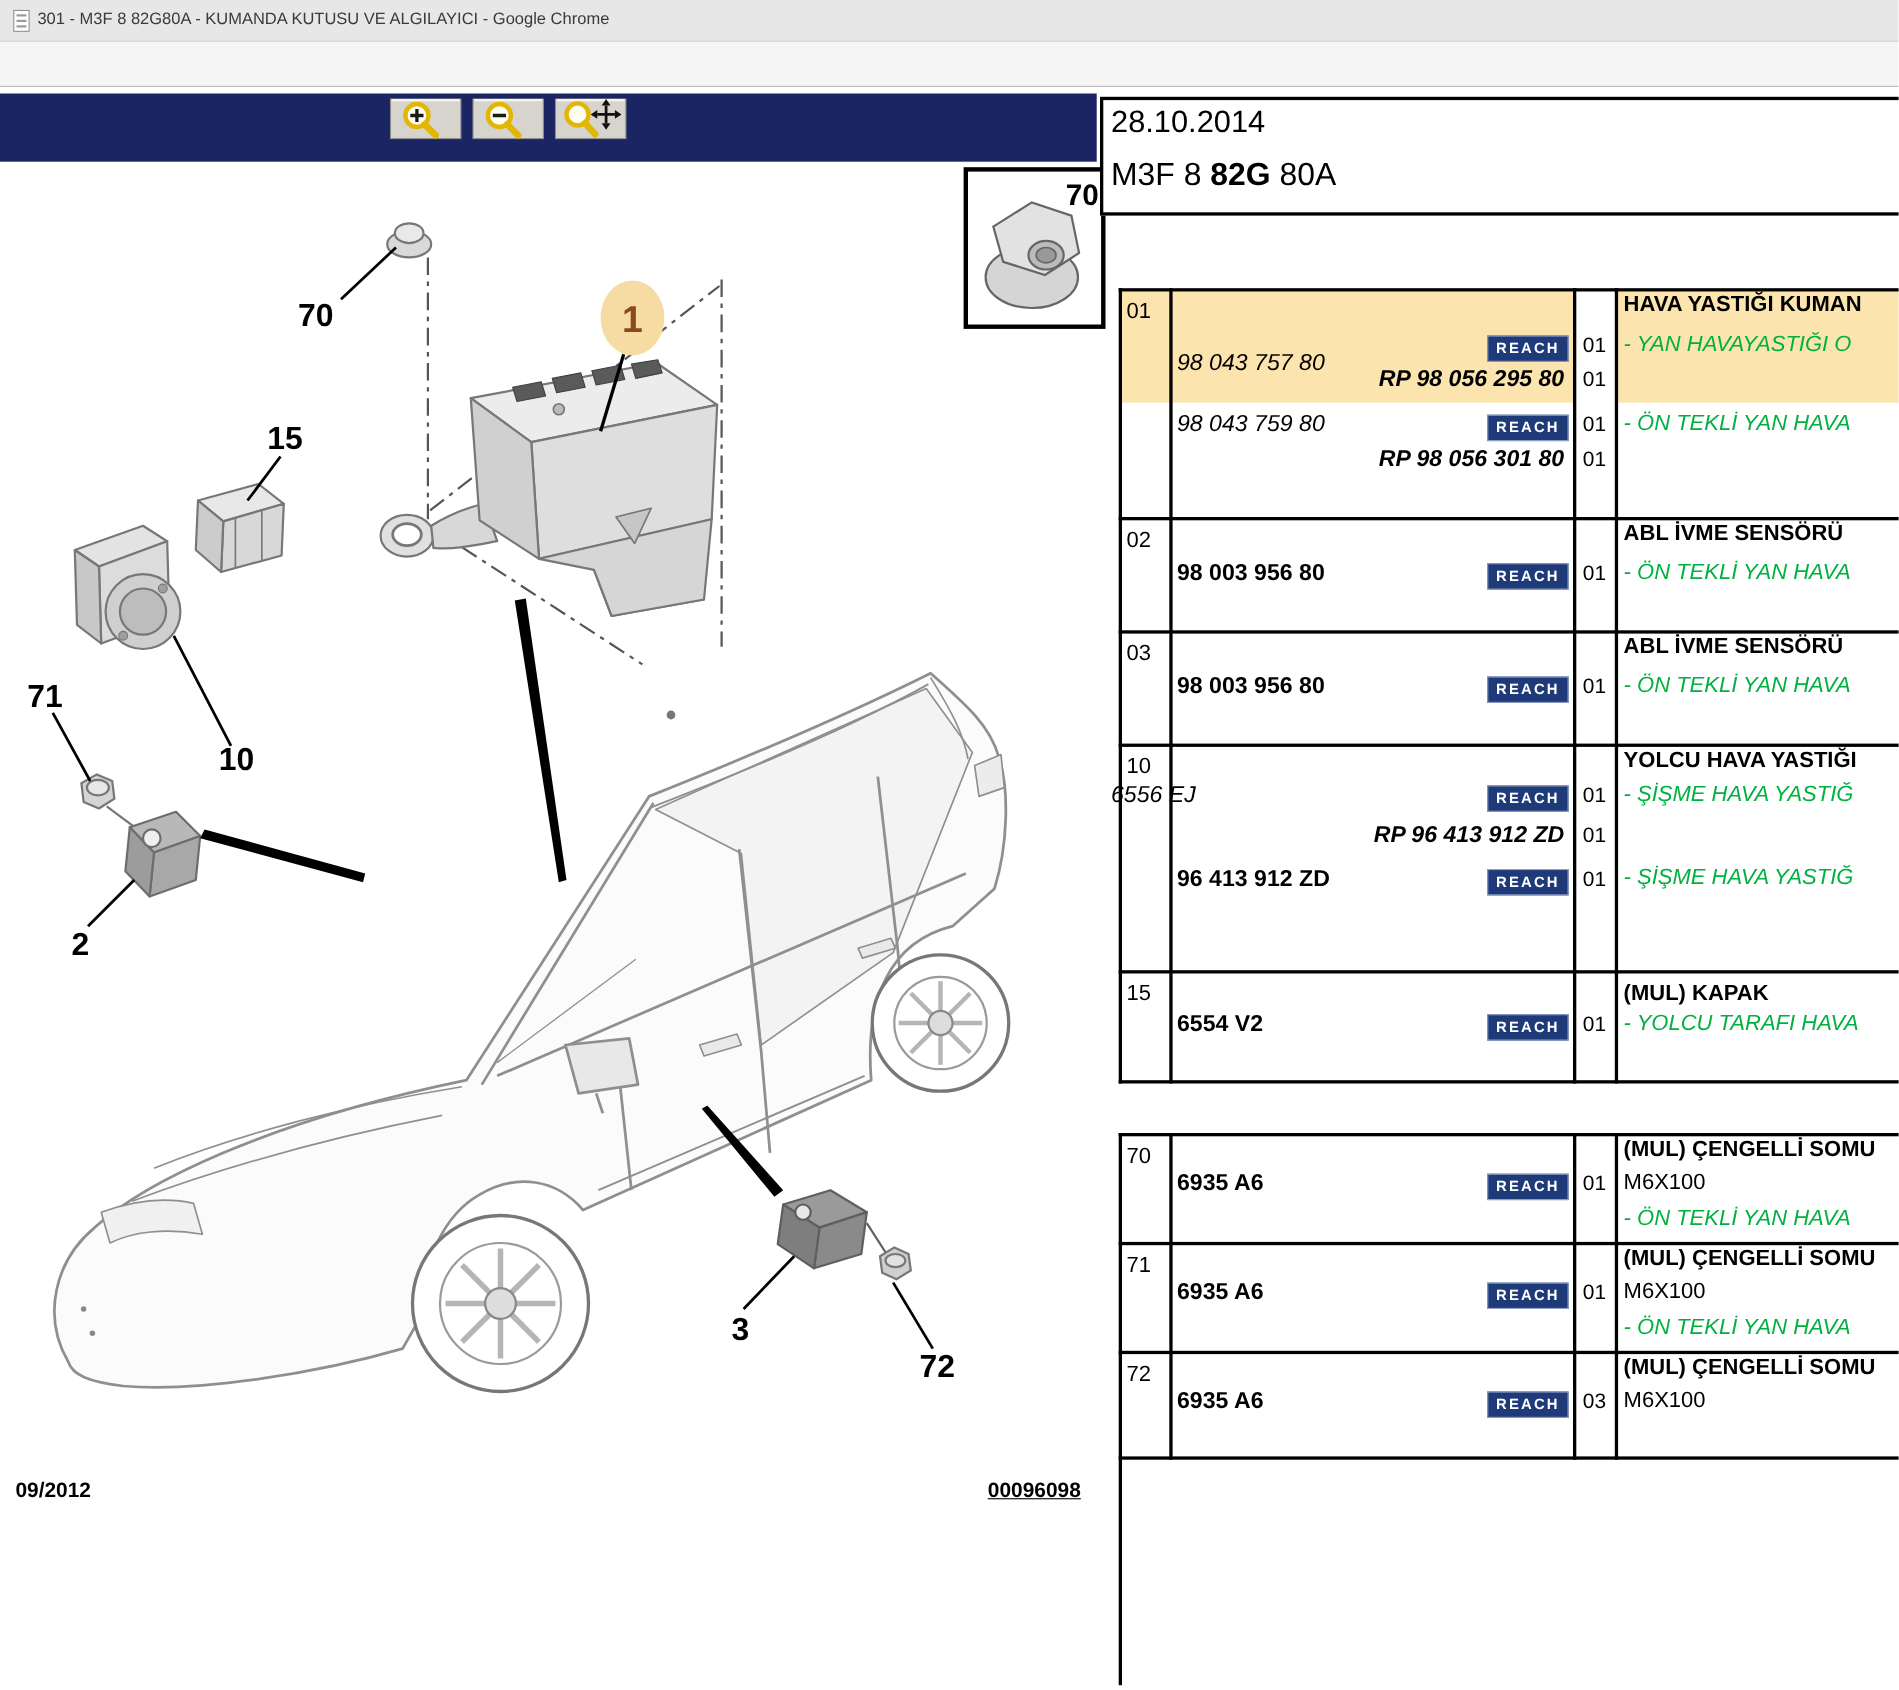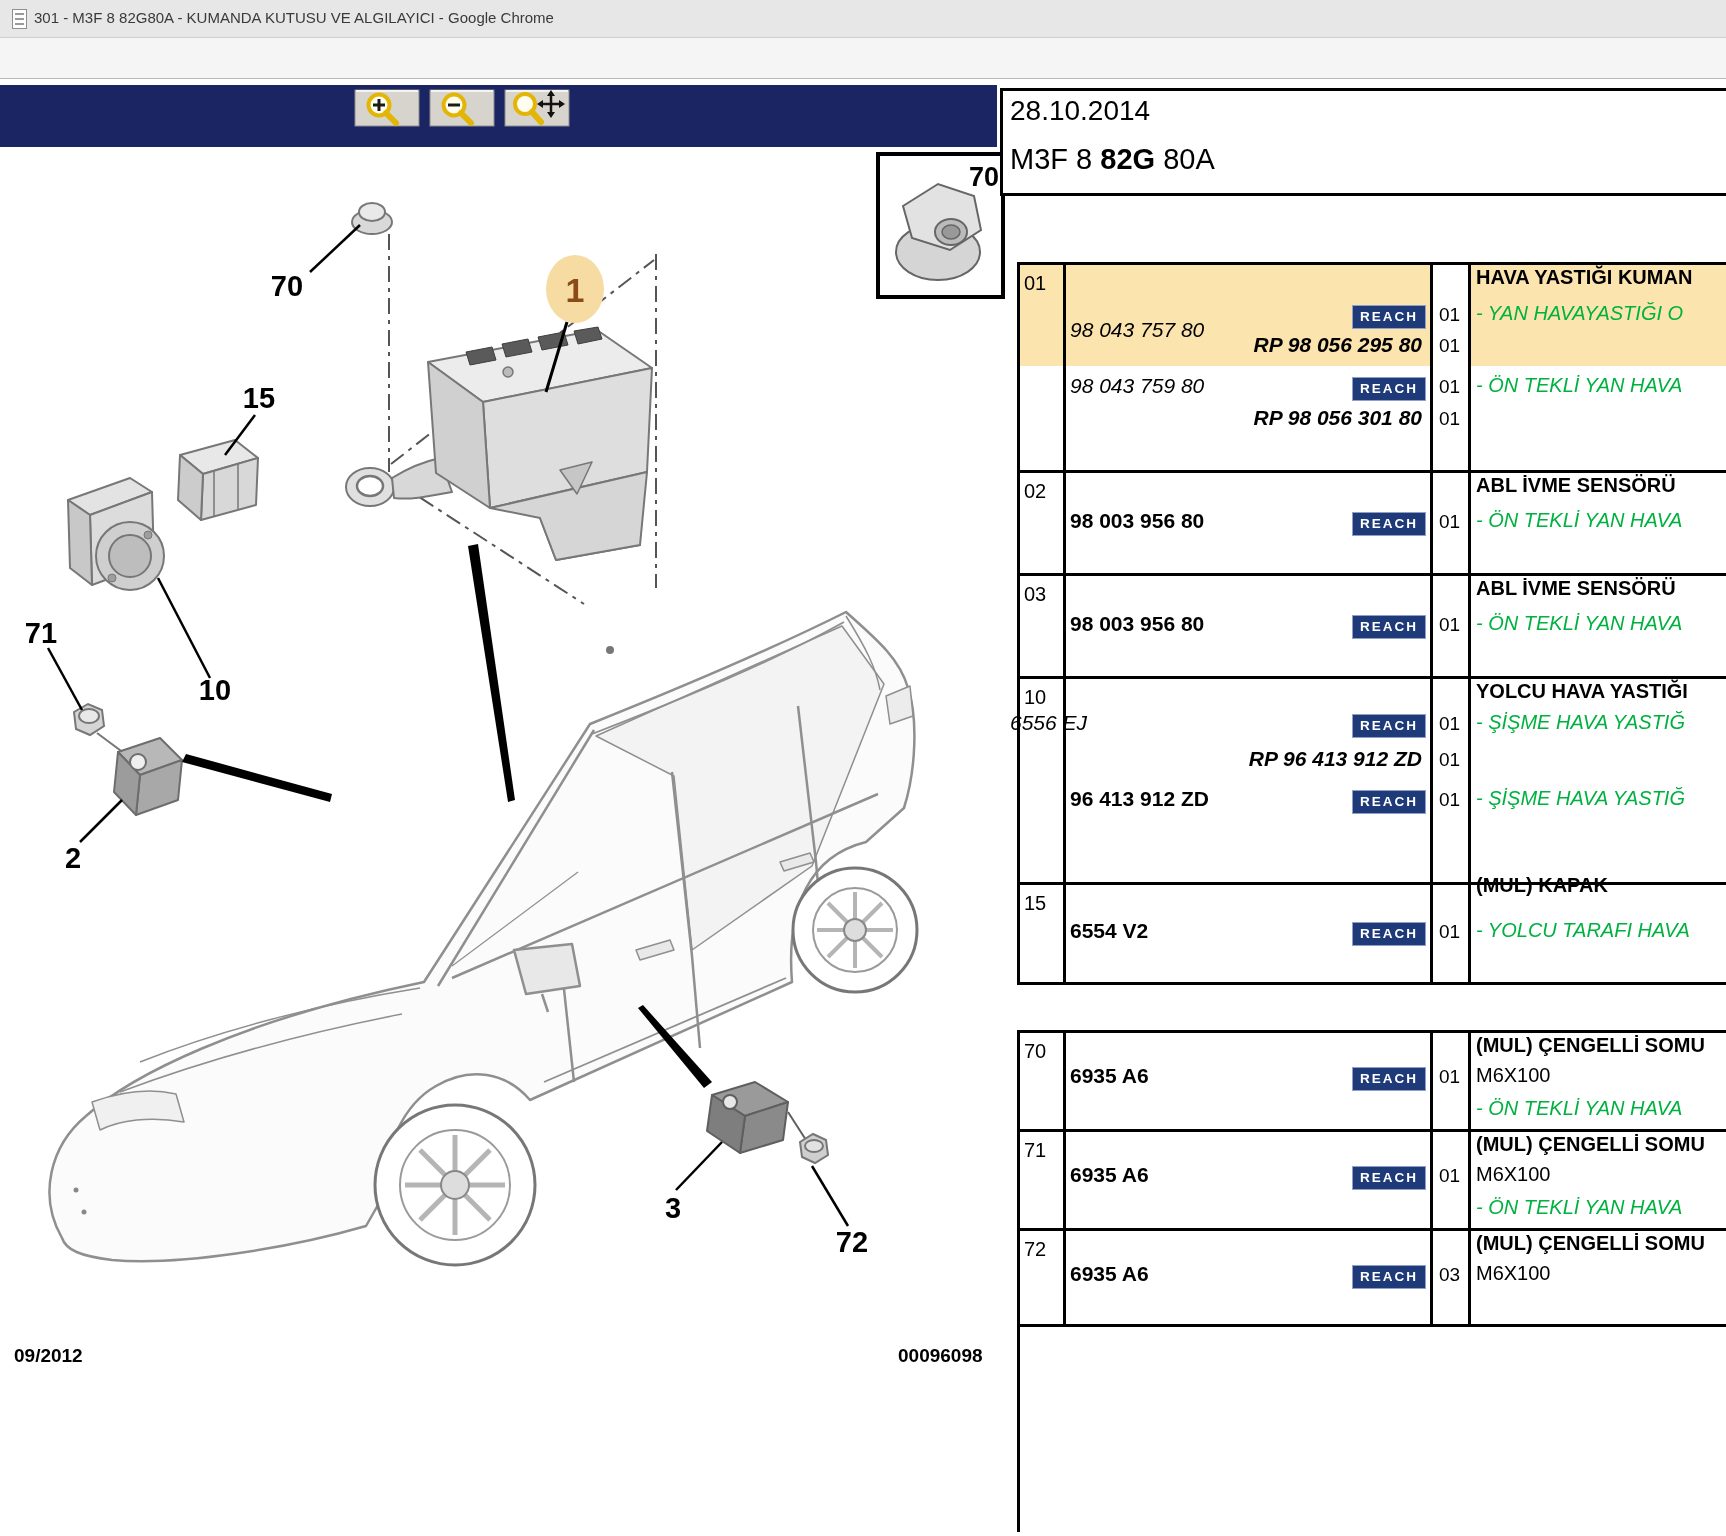--- a/index.html
+++ b/index.html
@@ -258,21 +258,21 @@
     <rect x="878" y="154" width="125" height="143" fill="#ffffff" stroke="#000" stroke-width="4"></rect>
     <ellipse cx="938" cy="252" rx="42" ry="28" fill="#d5d5d5" stroke="#666" stroke-width="2"></ellipse>
     <polygon points="903,206 938,184 974,196 981,230 950,250 912,238" fill="#e2e2e2" stroke="#666" stroke-width="2"></polygon>
     <ellipse cx="951" cy="232" rx="16" ry="13" fill="#bbbbbb" stroke="#666" stroke-width="2"></ellipse>
     <ellipse cx="951" cy="232" rx="9" ry="7" fill="#999999" stroke="#666" stroke-width="1.5"></ellipse>
     <text x="999" y="186" text-anchor="end" font-size="27" font-weight="bold" fill="#000">70</text>
   </g>
 </svg>
 
 <div class="footer" style="left:14px;">09/2012</div>
-<div class="footer" style="left:898px;">00096098</div>
+<div class="footer" style="left:898px;text-decoration:underline;">00096098</div>
 
 <div class="abs headerbox"></div>
 <div class="t hdate">28.10.2014</div>
 <div class="t hcode"><span>M3F 8</span>&nbsp;<b>82G</b>&nbsp;<span>80A</span></div>
 
 <div>
 
   <div class="hl" style="left:1020px;top:265px;width:410px;height:101px;"></div>
   <div class="hl" style="left:1471px;top:265px;width:258px;height:101px;"></div>
 
@@ -335,21 +335,21 @@
   <div class="qty" style="top:713px;">01</div>
   <div class="dnote" style="top:711px;">- ŞİŞME HAVA YASTIĞ</div>
   <div class="rpline" style="top:747px;">RP 96 413 912 ZD</div>
   <div class="qty" style="top:749px;">01</div>
   <div class="pn pnb" style="left:1070px;top:787px;">96 413 912 ZD</div>
   <div class="badge" style="top:790px;">REACH</div>
   <div class="qty" style="top:789px;">01</div>
   <div class="dnote" style="top:787px;">- ŞİŞME HAVA YASTIĞ</div>
 
   <div class="rnum" style="left:1024px;top:892px;">15</div>
-  <div class="dtitle" style="top:874px;">(MUL) KAPAK</div>
+  <div class="dtitle" style="top:892px;">(MUL) KAPAK</div>
   <div class="pn pnb" style="left:1070px;top:919px;">6554 V2</div>
   <div class="badge" style="top:922px;">REACH</div>
   <div class="qty" style="top:921px;">01</div>
   <div class="dnote" style="top:919px;">- YOLCU TARAFI HAVA</div>
 
   <div class="rnum" style="left:1024px;top:1040px;">70</div>
   <div class="dtitle" style="top:1034px;">(MUL) ÇENGELLİ SOMU</div>
   <div class="pn pnb" style="left:1070px;top:1064px;">6935 A6</div>
   <div class="badge" style="top:1067px;">REACH</div>
   <div class="qty" style="top:1066px;">01</div>

